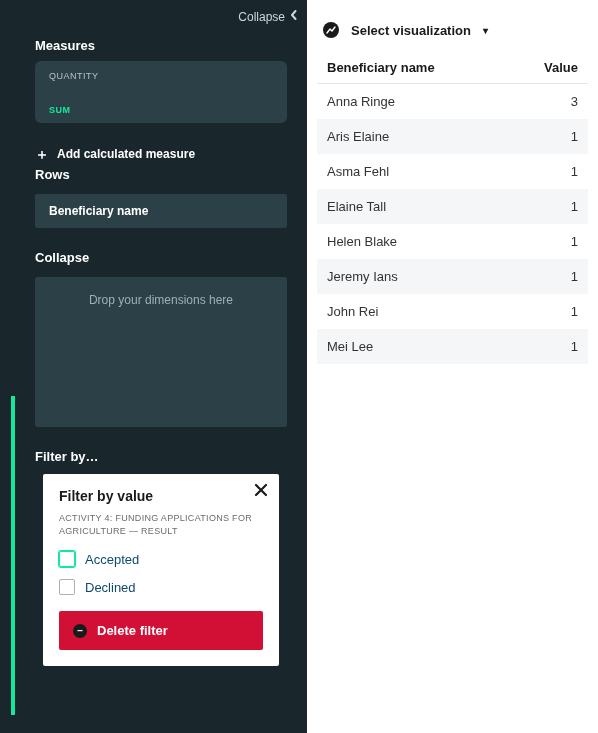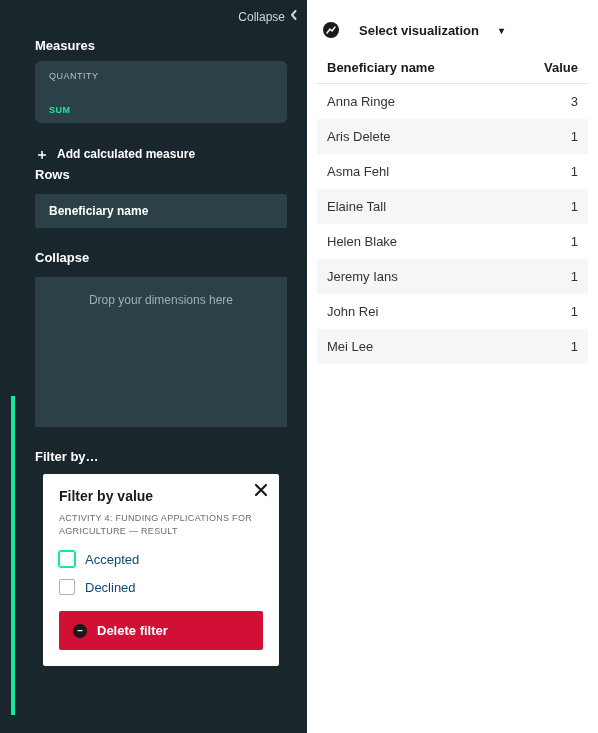--- a/index.html
+++ b/index.html
@@ -35,21 +35,21 @@
   .filter-card .close svg { width: 16px; height: 16px; }
   .filter-card h4 { font-size: 14px; font-weight: 700; margin-bottom: 8px; }
   .filter-card .sub { font-size: 9px; letter-spacing: 0.3px; color: #6b6b6b; text-transform: uppercase; line-height: 1.4; margin-bottom: 14px; }
   .filter-card .checkbox-row { display: flex; align-items: center; gap: 10px; margin-bottom: 12px; font-size: 13px; color: #0c4a6e; }
   .filter-card .cb { width: 16px; height: 16px; border: 1px solid #b0b0b0; border-radius: 2px; flex: none; }
   .filter-card .cb.accent { box-shadow: 0 0 0 1px #13e89b; border-color: #13e89b; }
   .filter-card .delete-btn { margin-top: 16px; width: 100%; background: #d20f35; color: #fff; border: none; border-radius: 2px; padding: 12px 14px; font-size: 13px; font-weight: 700; display: flex; align-items: center; gap: 10px; cursor: pointer; }
   .filter-card .delete-btn .minus-circle { width: 14px; height: 14px; border-radius: 50%; background: #1a1a1a; display: inline-flex; align-items: center; justify-content: center; color: #fff; font-size: 10px; line-height: 1; flex: none; }
 
   .main { flex: 1; background: #fff; display: flex; flex-direction: column; padding: 16px 10px 0 10px; }
-  .viz-select { display: flex; align-items: center; gap: 20px; font-size: 13px; font-weight: 700; color: #1a1a1a; padding: 6px 6px 14px 6px; cursor: pointer; }
+  .viz-select { display: flex; align-items: center; gap: 12px; font-size: 13px; font-weight: 700; color: #1a1a1a; padding: 6px 6px 14px 6px; cursor: pointer; }
   .viz-select .icon-circle { width: 16px; height: 16px; border-radius: 50%; background: #1a1a1a; display: inline-flex; align-items: center; justify-content: center; flex: none; }
   .viz-select .icon-circle svg { width: 10px; height: 10px; }
   .viz-select .caret { font-size: 10px; }
 
   .data-table { width: 100%; border-collapse: collapse; font-size: 13px; }
   .data-table th { text-align: left; font-weight: 700; color: #1a1a1a; padding: 8px 10px; border-bottom: 1px solid #e5e5e5; }
   .data-table th.value, .data-table td.value { text-align: right; }
   .data-table td { padding: 10px 10px; color: #333; }
   .data-table tbody tr:nth-child(even) { background: #f4f6f7; }
 </style>
@@ -136,21 +136,21 @@
         <th>Beneficiary name</th>
         <th class="value">Value</th>
       </tr>
     </thead>
     <tbody id="table-body">
         <tr>
           <td>Anna Ringe</td>
           <td class="value">3</td>
         </tr>
         <tr>
-          <td>Aris Delete</td>
+          <td>Aris Elaine</td>
           <td class="value">1</td>
         </tr>
         <tr>
           <td>Asma Fehl</td>
           <td class="value">1</td>
         </tr>
         <tr>
           <td>Elaine Tall</td>
           <td class="value">1</td>
         </tr>

